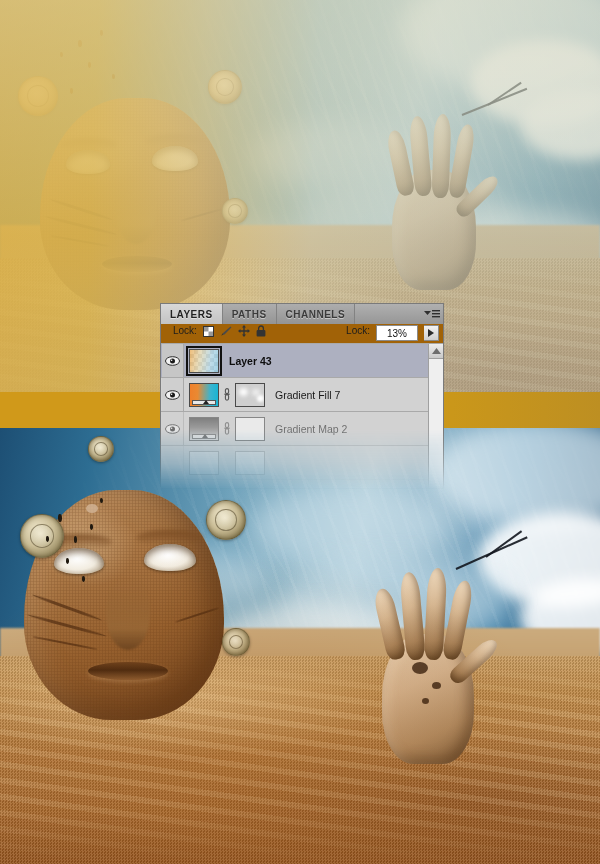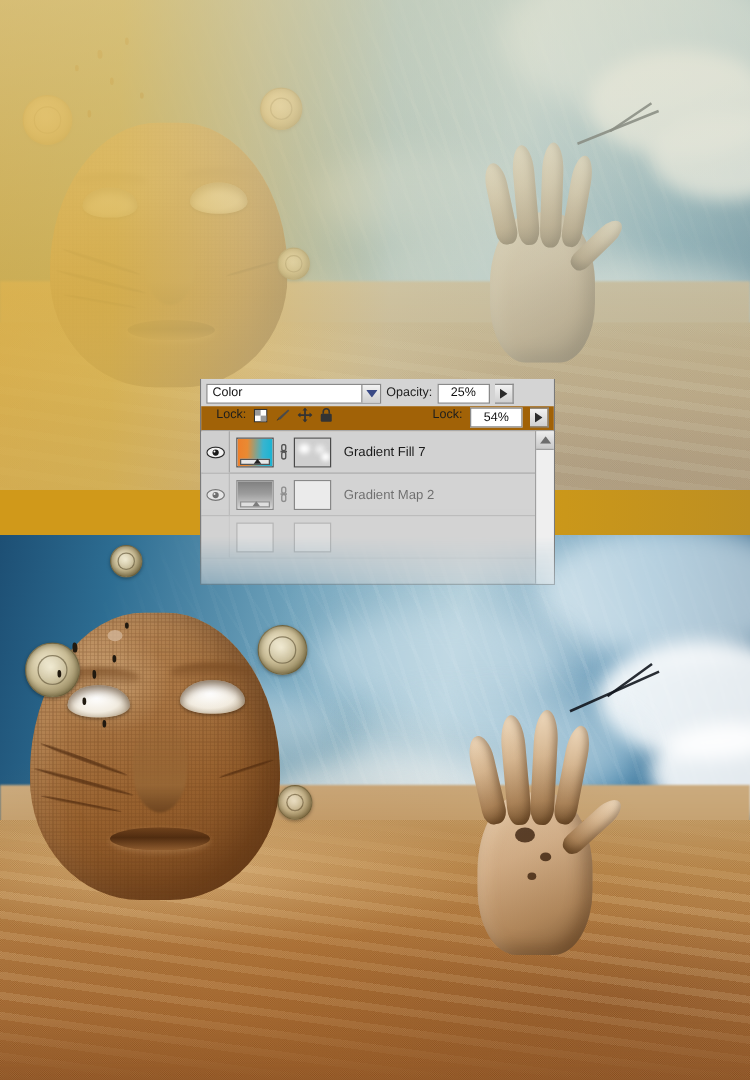--- a/index.html
+++ b/index.html
@@ -427,40 +427,43 @@
     <div class="speck" style="left:82px;top:148px;width:3px;height:6px;"></div>
     <div class="speck" style="left:100px;top:70px;width:3px;height:5px;"></div>
 
     <div class="tint-after"></div>
   </div>
 
   <div class="gold-band-left"></div>
 
   <div id="layers-panel">
 
+    <div class="tabbar">
+      <div class="tab active">
+        <span>LAYERS</span>
+      </div>
+      <div class="tab">
+        <span>PATHS</span>
+      </div>
+      <div class="tab">
+        <span>CHANNELS</span>
+      </div>
+      <div class="tab-filler"></div>
+      <div class="panel-menu">
+        <svg width="16" height="11" viewBox="0 0 16 11">
+          <polygon points="0,2 7,2 3.5,6" fill="#303030"></polygon>
+          <rect x="8" y="1" width="8" height="1.4" fill="#303030"></rect>
+          <rect x="8" y="4" width="8" height="1.4" fill="#303030"></rect>
+          <rect x="8" y="7" width="8" height="1.4" fill="#303030"></rect>
+        </svg>
+      </div>
+    </div>
 
     <div class="panel-body">
 
-      <div class="row-blend">
-        <div class="blend-select">
-          <span class="val">Color</span>
-          <span class="blend-arrow">
-            <svg width="9" height="6" viewBox="0 0 9 6">
-              <polygon points="0,0 9,0 4.5,6" fill="#3a4a86"></polygon>
-            </svg>
-          </span>
-        </div>
-        <span class="lbl">Opacity:</span>
-        <span class="numfield">25%</span>
-        <span class="spin">
-          <svg width="6" height="8" viewBox="0 0 6 8">
-            <polygon points="0,0 6,4 0,8" fill="#2b2b2b"></polygon>
-          </svg>
-        </span>
-      </div>
 
       <div class="row-lock">
         <span class="lbl">Lock:</span>
         <span class="lock-icons">
           <svg width="11" height="11" viewBox="0 0 11 11">
             <rect x="0.5" y="0.5" width="10" height="10" fill="#fff" stroke="#333"></rect>
             <rect x="1" y="1" width="4.5" height="4.5" fill="#9a9a9a"></rect>
             <rect x="5.5" y="5.5" width="4.5" height="4.5" fill="#9a9a9a"></rect>
           </svg>
           <svg width="12" height="11" viewBox="0 0 12 11">
@@ -470,31 +473,47 @@
           <svg width="12" height="12" viewBox="0 0 12 12">
             <path d="M6 0 L8 2.4 H6.7 V5.3 H9.6 V4 L12 6 L9.6 8 V6.7 H6.7 V9.6 H8 L6 12 L4 9.6 H5.3 V6.7 H2.4 V8 L0 6 L2.4 4 V5.3 H5.3 V2.4 H4 Z" fill="#333"></path>
           </svg>
           <svg width="10" height="12" viewBox="0 0 10 12">
             <path d="M2.6 5 V3.4 a2.4 2.4 0 0 1 4.8 0 V5" fill="none" stroke="#333" stroke-width="1.3"></path>
             <rect x="0.6" y="5" width="8.8" height="6.4" rx="1" fill="#333"></rect>
           </svg>
         </span>
         <span class="lock-spacer"></span>
         <span class="lbl">Lock:</span>
-        <span class="numfield">54%</span>
+        <span class="numfield">13%</span>
         <span class="spin">
           <svg width="6" height="8" viewBox="0 0 6 8">
             <polygon points="0,0 6,4 0,8" fill="#2b2b2b"></polygon>
           </svg>
         </span>
       </div>
 
       <div class="layer-list">
         <div class="layer-rows">
 
+          <div class="layer-row selected">
+            <div class="eye-cell">
+              <svg width="15" height="10" viewBox="0 0 15 10">
+                <ellipse cx="7.5" cy="5" rx="7" ry="4.3" fill="#f2f2f2" stroke="#2a2a2a" stroke-width="1"></ellipse>
+                <circle cx="7.5" cy="5" r="2.5" fill="#1a1a1a"></circle>
+                <circle cx="6.6" cy="4.2" r="0.8" fill="#fff"></circle>
+              </svg>
+            </div>
+            <div class="thumb-wrap">
+              <div class="thumb sel-ring">
+                <div class="checker"></div>
+                <div class="grad-overlay" style="background:linear-gradient(100deg,#e8a64a 0%,#ddd0a6 35%,#a9cfe0 70%,#7fc1dd 100%);"></div>
+              </div>
+            </div>
+            <div class="layer-name">Layer 43</div>
+          </div>
 
           <div class="layer-row">
             <div class="eye-cell">
               <svg width="15" height="10" viewBox="0 0 15 10">
                 <ellipse cx="7.5" cy="5" rx="7" ry="4.3" fill="#f2f2f2" stroke="#2a2a2a" stroke-width="1"></ellipse>
                 <circle cx="7.5" cy="5" r="2.5" fill="#1a1a1a"></circle>
                 <circle cx="6.6" cy="4.2" r="0.8" fill="#fff"></circle>
               </svg>
             </div>
             <div class="thumb-wrap">

